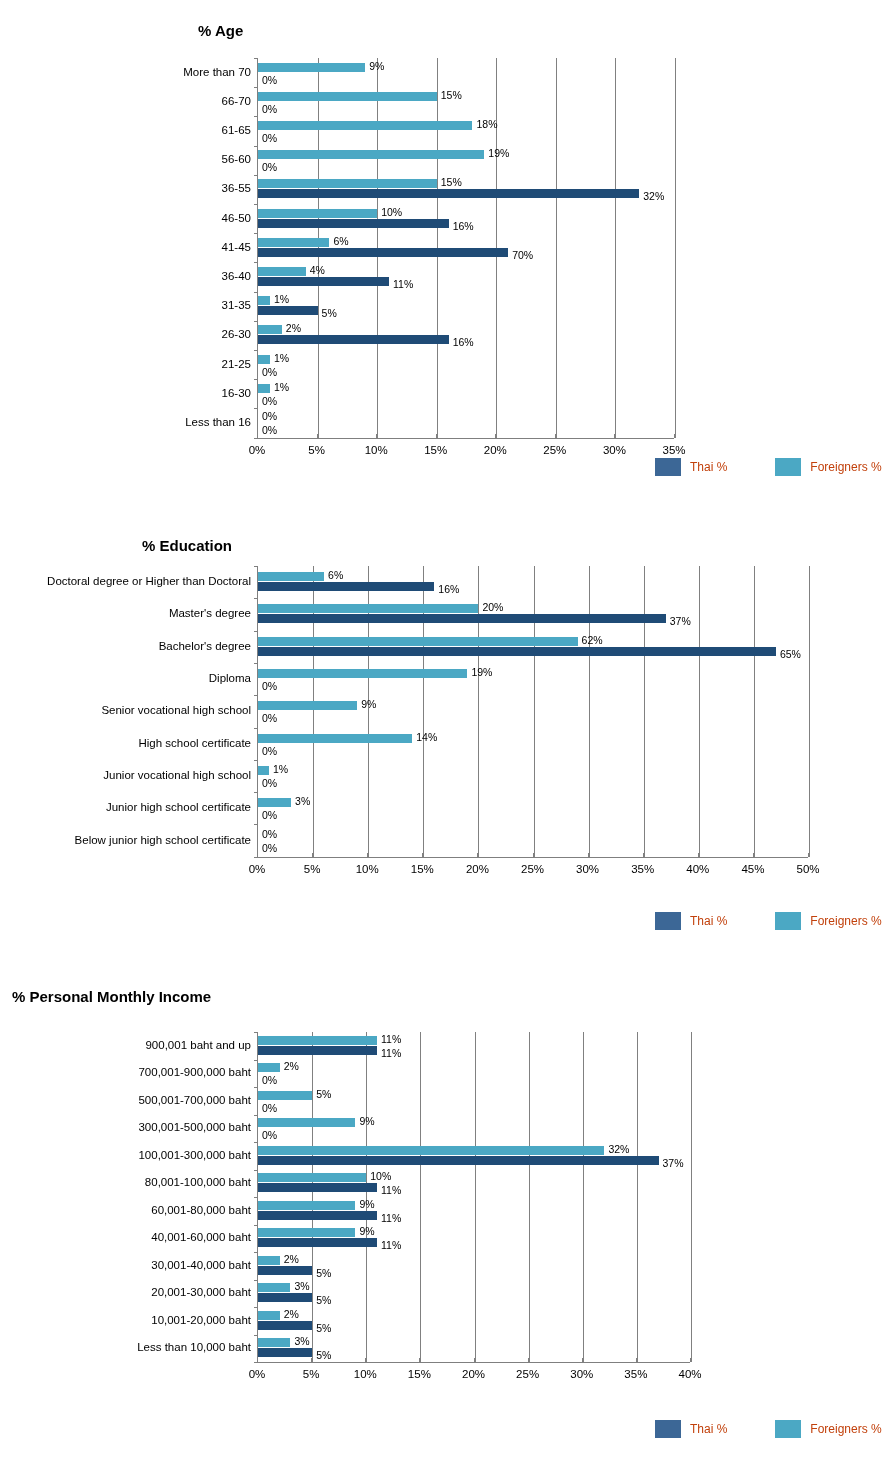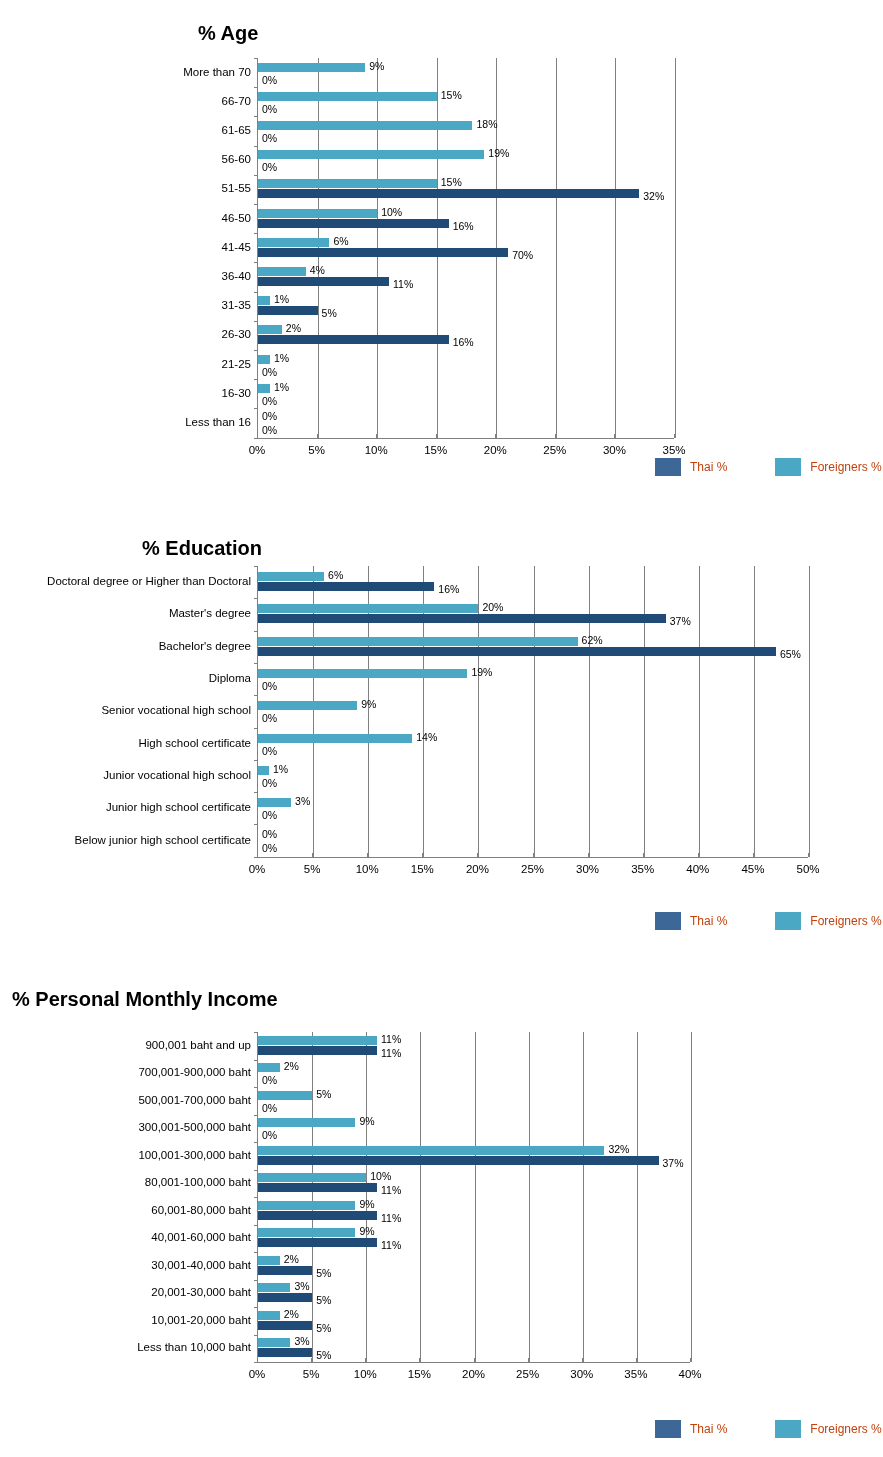--- a/index.html
+++ b/index.html
@@ -6,21 +6,21 @@
   html, body {
     margin: 0; padding: 0;
     background: #ffffff;
     font-family: "Liberation Sans", sans-serif;
   }
   body { width: 883px; height: 1457px; position: relative; overflow: hidden; }
 
   .chart-block { position: relative; width: 883px; }
 
   .chart-title {
-    font-size: 20px;
+    font-size: 15px;
     font-weight: bold;
     color: #000000;
     position: absolute;
     white-space: nowrap;
   }
 
   .cat-labels {
     position: absolute;
     top: 0;
     text-align: right;
@@ -117,21 +117,21 @@
 <body>
 
 <div id="charts-root">
     <div class="chart-block">
       <div class="chart-title" style="left: 198px; top: 22px;">% Age</div>
       <div class="cat-labels" style="left: 110px; top: 58px; width: 147px; height: 379.6px;">
         <div class="cat-label" style="top: 8.6px;">More than 70</div>
         <div class="cat-label" style="top: 37.8px;">66-70</div>
         <div class="cat-label" style="top: 67px;">61-65</div>
         <div class="cat-label" style="top: 96.2px;">56-60</div>
-        <div class="cat-label" style="top: 125.4px;">51-55</div>
+        <div class="cat-label" style="top: 125.4px;">36-55</div>
         <div class="cat-label" style="top: 154.6px;">46-50</div>
         <div class="cat-label" style="top: 183.8px;">41-45</div>
         <div class="cat-label" style="top: 213px;">36-40</div>
         <div class="cat-label" style="top: 242.2px;">31-35</div>
         <div class="cat-label" style="top: 271.4px;">26-30</div>
         <div class="cat-label" style="top: 300.6px;">21-25</div>
         <div class="cat-label" style="top: 329.8px;">16-30</div>
         <div class="cat-label" style="top: 359px;">Less than 16</div>
       </div>
       <div class="plot" style="left: 257px; top: 58px; width: 417px; height: 379.6px;">

